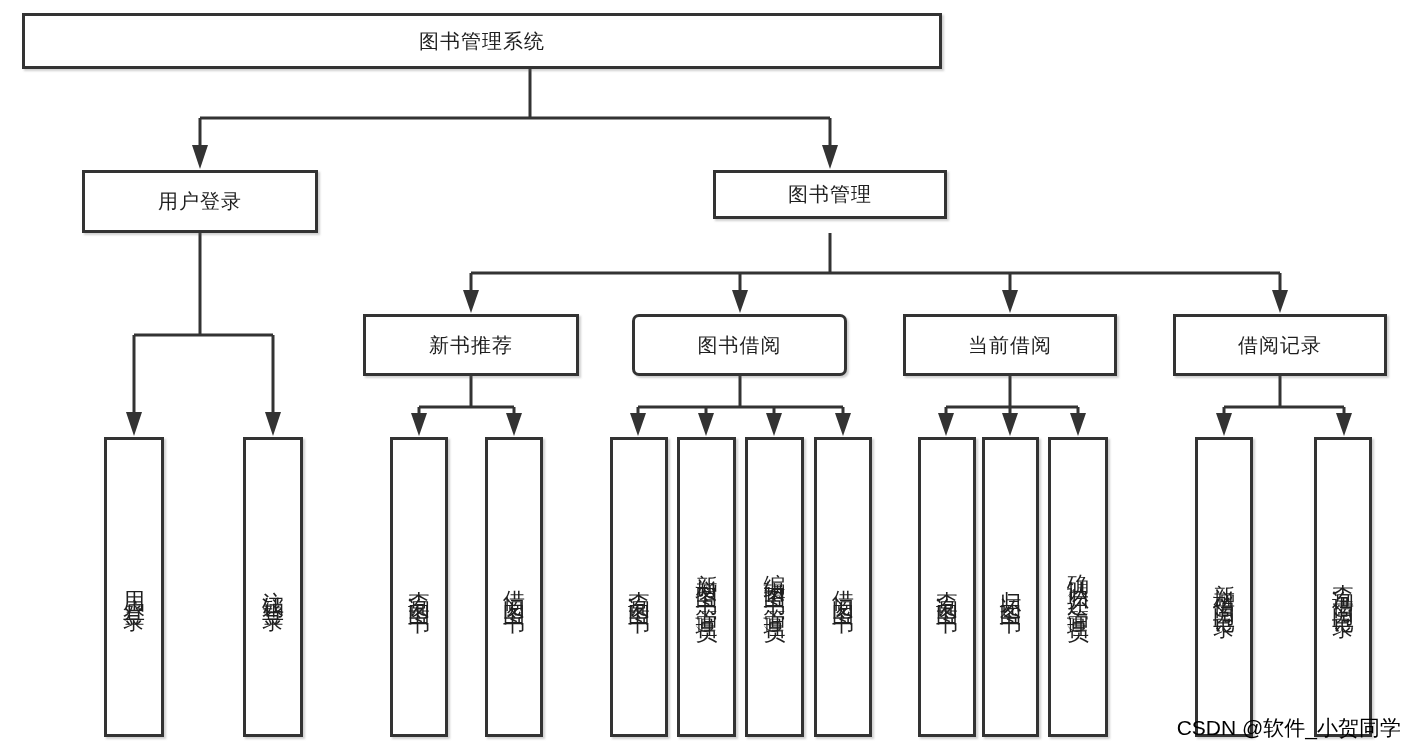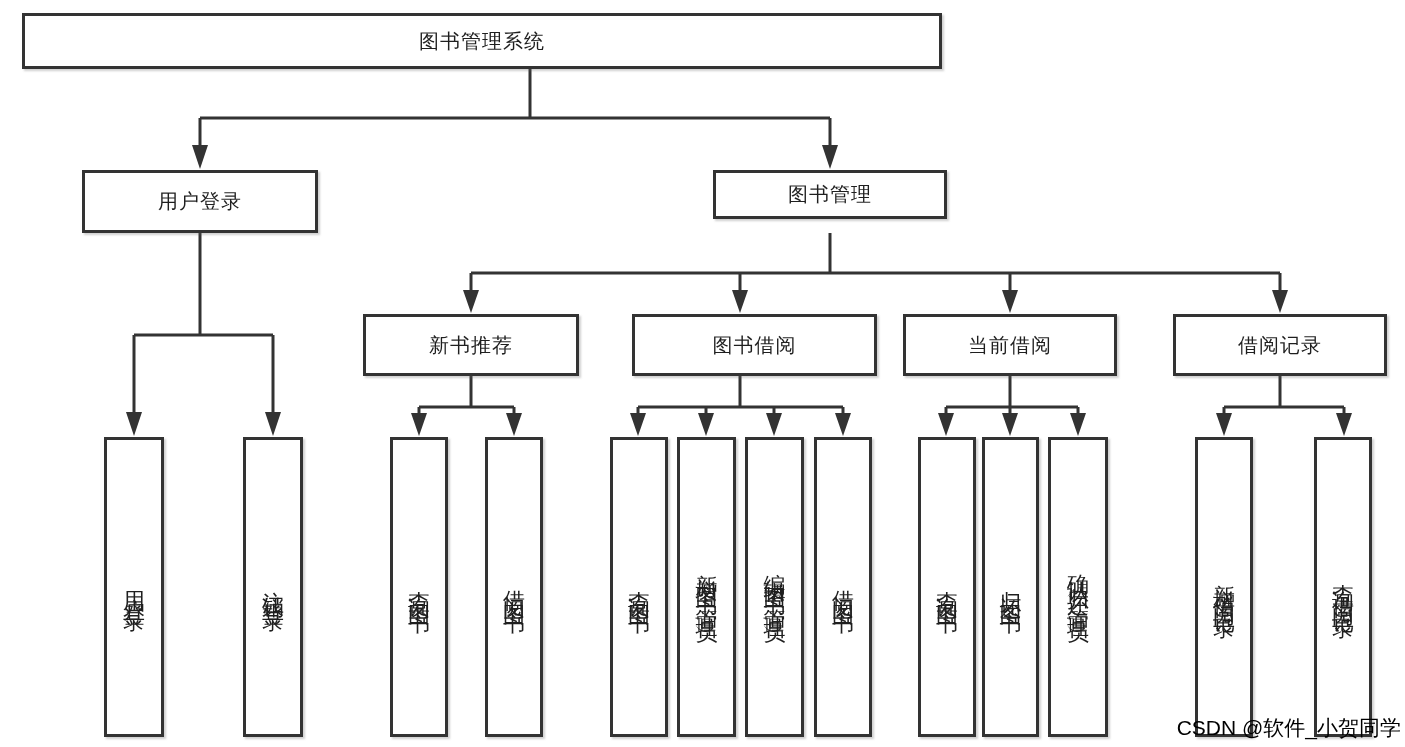--- a/index.html
+++ b/index.html
@@ -152,21 +152,21 @@
   <div class="node" style="left:82px; top:170px; width:236px; height:63px;">
     <span>用户登录</span>
   </div>
   <div class="node" style="left:713px; top:170px; width:234px; height:49px;">
     <span>图书管理</span>
   </div>
 
   <div class="node" style="left:363px; top:314px; width:216px; height:62px;">
     <span>新书推荐</span>
   </div>
-  <div class="node" style="left:632px; top:314px; width:245px; height:62px;">
+  <div class="node" style="left:632px; top:314px; width:215px; height:62px;border-radius:7px;">
     <span>图书借阅</span>
   </div>
   <div class="node" style="left:903px; top:314px; width:214px; height:62px;">
     <span>当前借阅</span>
   </div>
   <div class="node" style="left:1173px; top:314px; width:214px; height:62px;font-family:Liberation Serif, serif;">
     <span>借阅记录</span>
   </div>
 
   <div class="vnode" style="left:104px; top:437px; width:60px; height:300px;">

